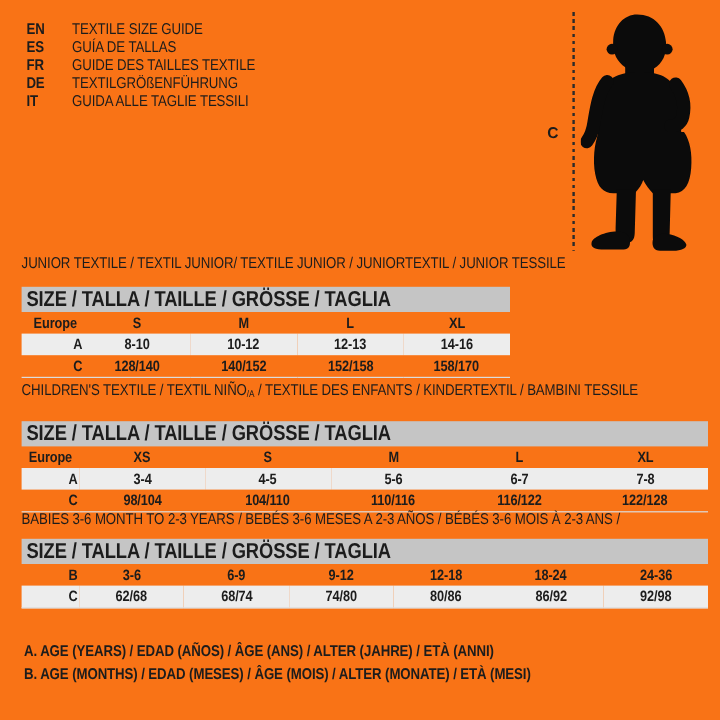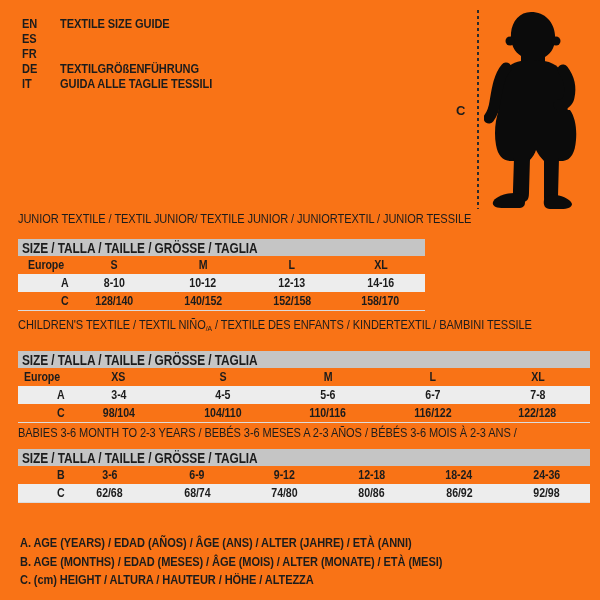--- a/index.html
+++ b/index.html
@@ -10,21 +10,21 @@
   }
 
   
   .cond   { display:inline-block; transform:scaleX(0.85); transform-origin:0 50%; white-space:nowrap; letter-spacing:-0.1px; }
   .cond-c { display:inline-block; transform:scaleX(0.85); transform-origin:50% 50%; white-space:nowrap; letter-spacing:-0.1px; }
 
   
   .langs { position:absolute; left:22px; top:16px; }
   .lang-row { display:flex; height:15px; align-items:center; }
   .lang-code  { width:38px; font-size:13px; font-weight:700; }
-  .lang-label { font-size:13px; font-weight:700;text-align:right; }
+  .lang-label { font-size:13px; font-weight:400;text-align:right; }
 
   
   .figure { position:absolute; left:450px; top:8px; width:150px; height:205px; }
   .dotted-line {
     position:absolute; left:27px; top:2px; width:2px; height:199px;
     background:repeating-linear-gradient(to bottom,#2b2b2b 0 3px, transparent 3px 6px);
   }
   .c-label { position:absolute; left:6px; top:95px; font-size:13px; font-weight:700; }
   .silhouette { position:absolute; left:34px; top:2px; }
 
@@ -36,21 +36,21 @@
   table.size-table {
     border-collapse:collapse; table-layout:fixed;
     font-size:12.5px; font-weight:700;
     border-bottom:1px solid #dcdcdc;
   }
   .t-junior   { width:407px; margin-top:13px; }
   .t-children { width:572px; margin-top:15px; }
   .t-babies   { width:572px; margin-top:8px; }
   table.size-table th.bar {
     background:#c5c5c5; height:17px; text-align:left;
-    font-size:14px; font-weight:700; padding:0 0 0 4px;
+    font-size:18px; font-weight:700; padding:0 0 0 4px;
   }
   table.size-table td { height:18px; padding:0; text-align:center; vertical-align:middle; }
   table.size-table td.lbl { text-align:right; padding-left:3px; }
   table.size-table tr.shaded { background:#ededed; }
   col.c0-junior { width:52px; }
   col.c0-wide   { width:48px; }
 
   
   .legend { position:absolute; left:20px; top:534px; }
   .legend-line { font-size:13px; font-weight:700; line-height:18.5px; white-space:nowrap; }
@@ -60,23 +60,25 @@
 
 <div class="canvas">
 
   <div class="langs">
     <div class="lang-row">
       <span class="lang-code"><span class="cond">EN</span></span>
       <span class="lang-label"><span class="cond">TEXTILE SIZE GUIDE</span></span>
     </div>
     <div class="lang-row">
       <span class="lang-code"><span class="cond">ES</span></span>
+      <span class="lang-label"><span class="cond">GUÍA DE TALLAS</span></span>
     </div>
     <div class="lang-row">
       <span class="lang-code"><span class="cond">FR</span></span>
+      <span class="lang-label"><span class="cond">GUIDE DES TAILLES TEXTILE</span></span>
     </div>
     <div class="lang-row">
       <span class="lang-code"><span class="cond">DE</span></span>
       <span class="lang-label"><span class="cond">TEXTILGRÖßENFÜHRUNG</span></span>
     </div>
     <div class="lang-row">
       <span class="lang-code"><span class="cond">IT</span></span>
       <span class="lang-label"><span class="cond">GUIDA ALLE TAGLIE TESSILI</span></span>
     </div>
   </div>
@@ -226,16 +228,15 @@
           <td><span class="cond-c">86/92</span></td>
           <td><span class="cond-c">92/98</span></td>
         </tr>
       </tbody>
     </table>
   </div>
 
   <div class="legend">
     <div class="legend-line"><span class="cond">A. AGE (YEARS) / EDAD (AÑOS) / ÂGE (ANS) / ALTER (JAHRE) / ETÀ (ANNI)</span></div>
     <div class="legend-line"><span class="cond">B. AGE (MONTHS) / EDAD (MESES) / ÂGE (MOIS) / ALTER (MONATE) / ETÀ (MESI)</span></div>
-    <div class="legend-line"><span class="cond">C. (cm) HEIGHT / ALTURA / HAUTEUR / HÖHE / ALTEZZA</span></div>
   </div>
 
 </div>
 
 </body></html>

